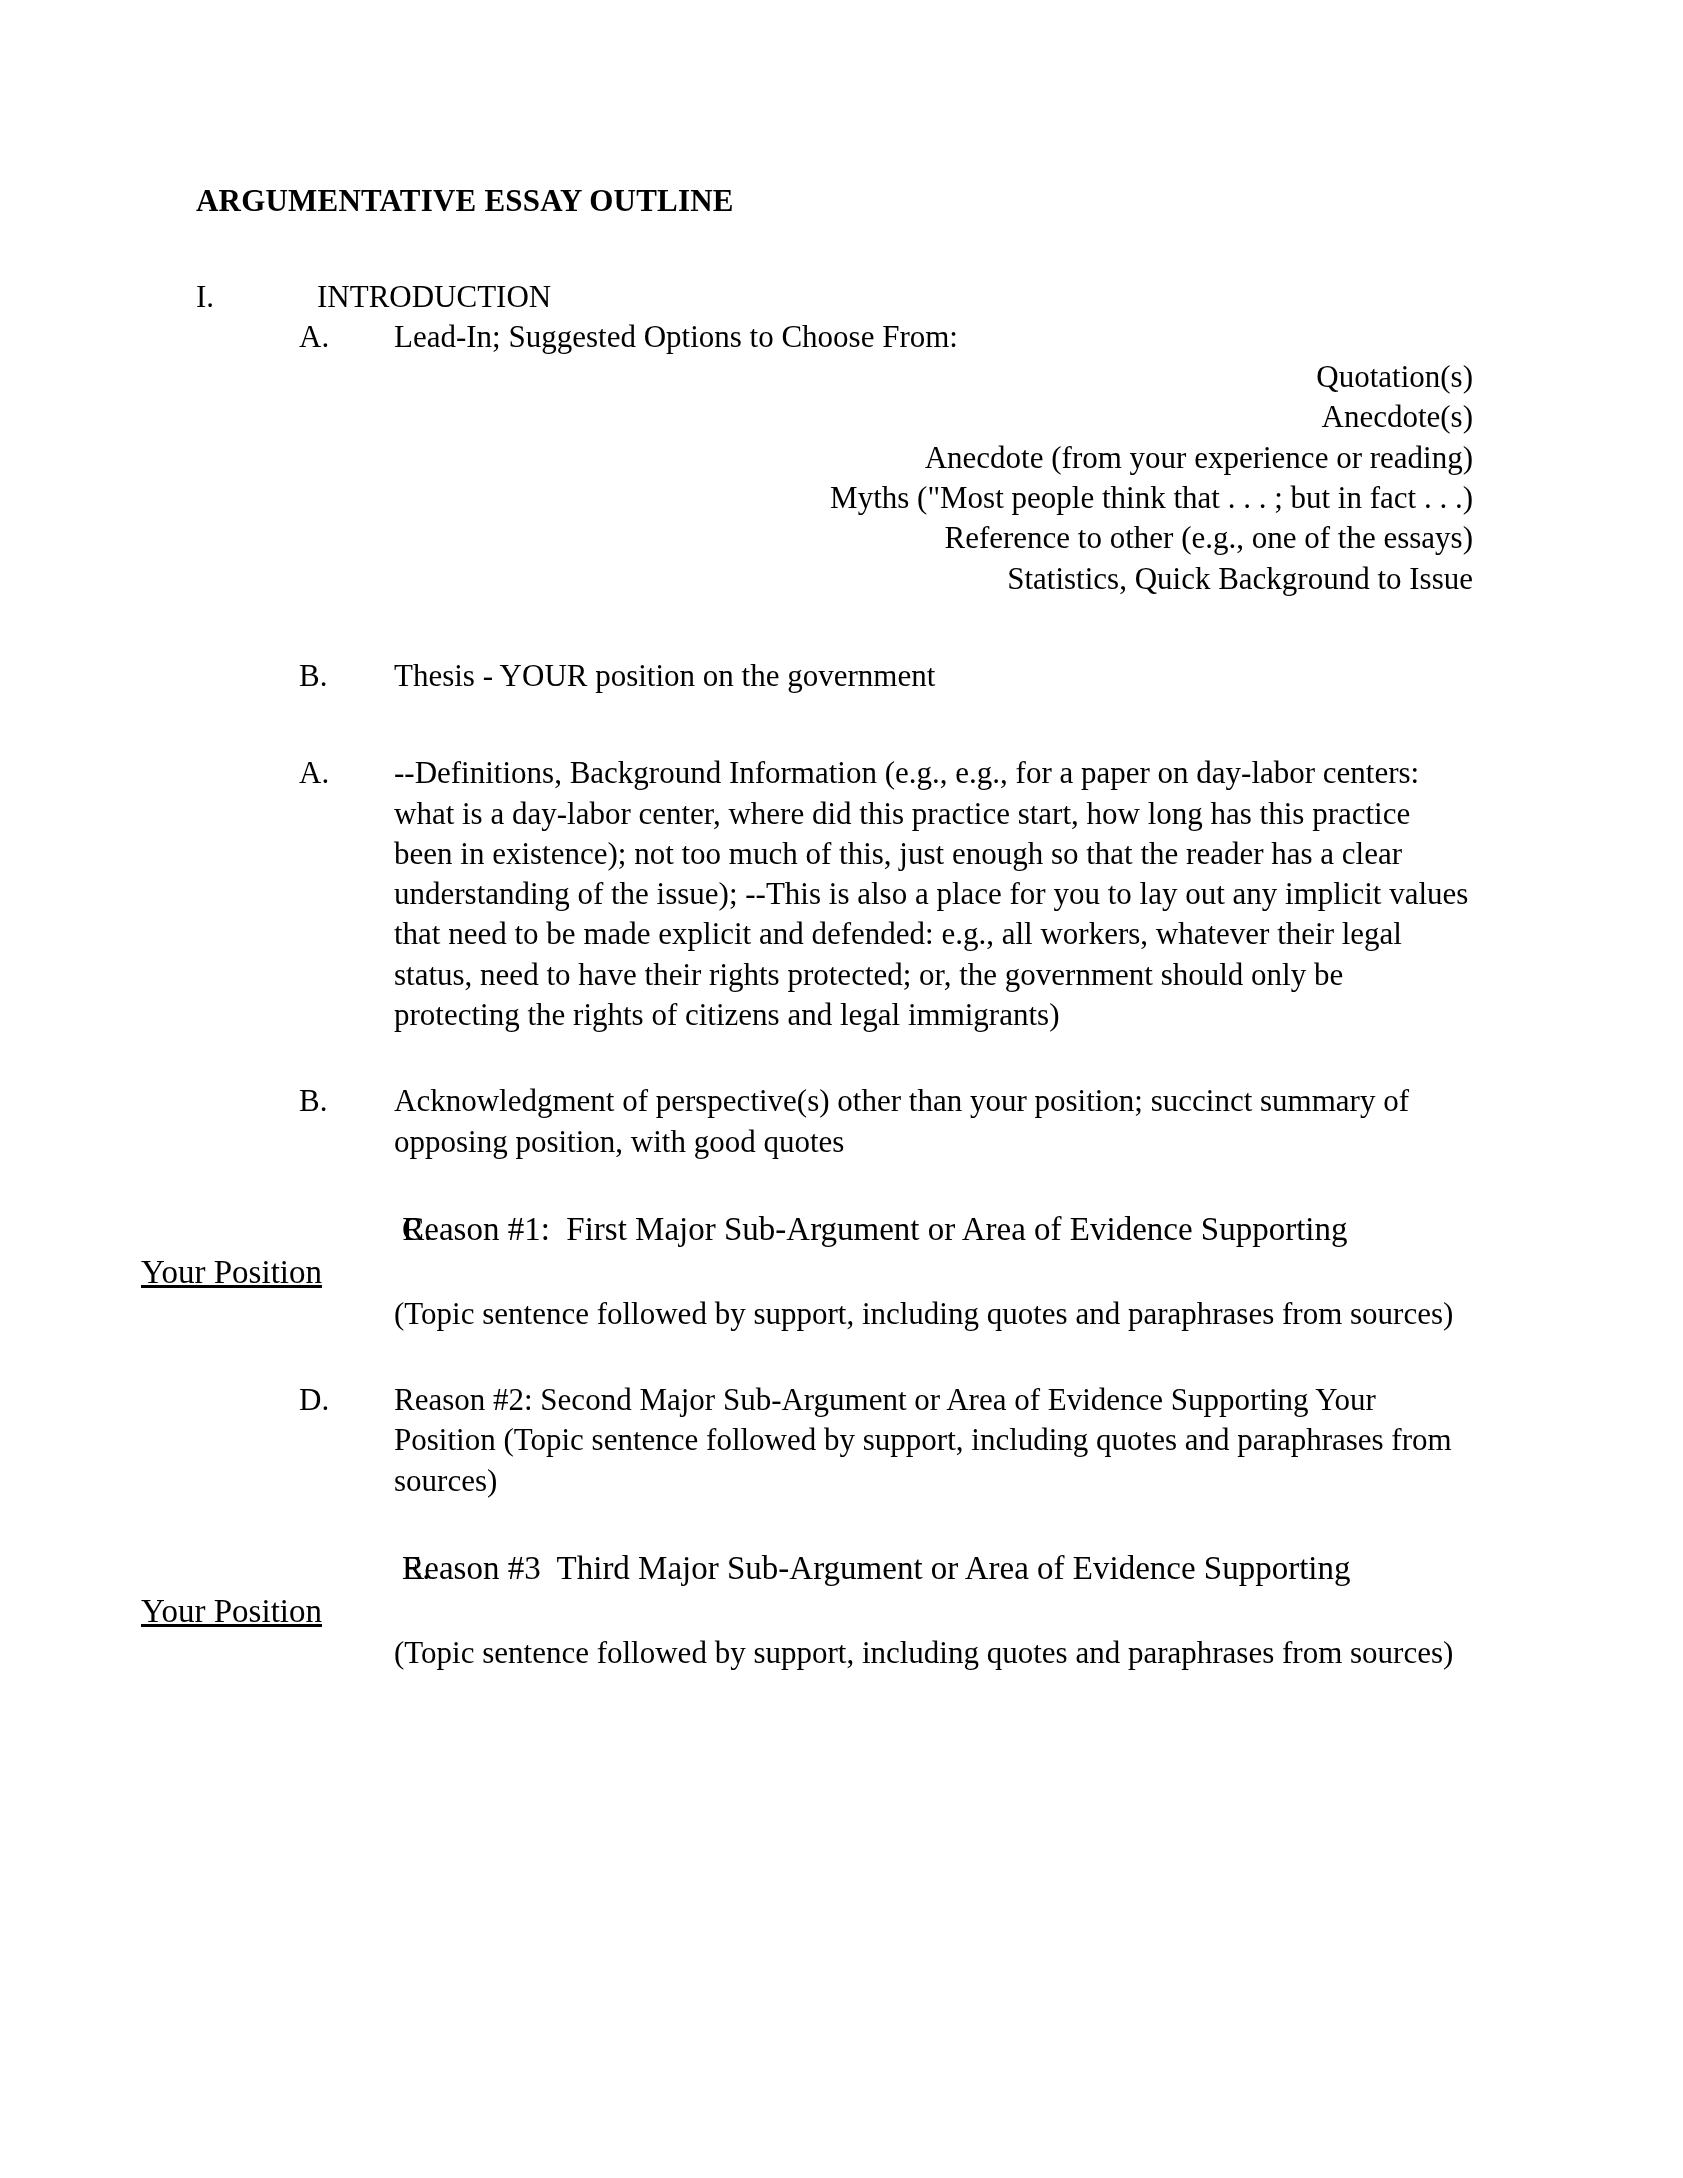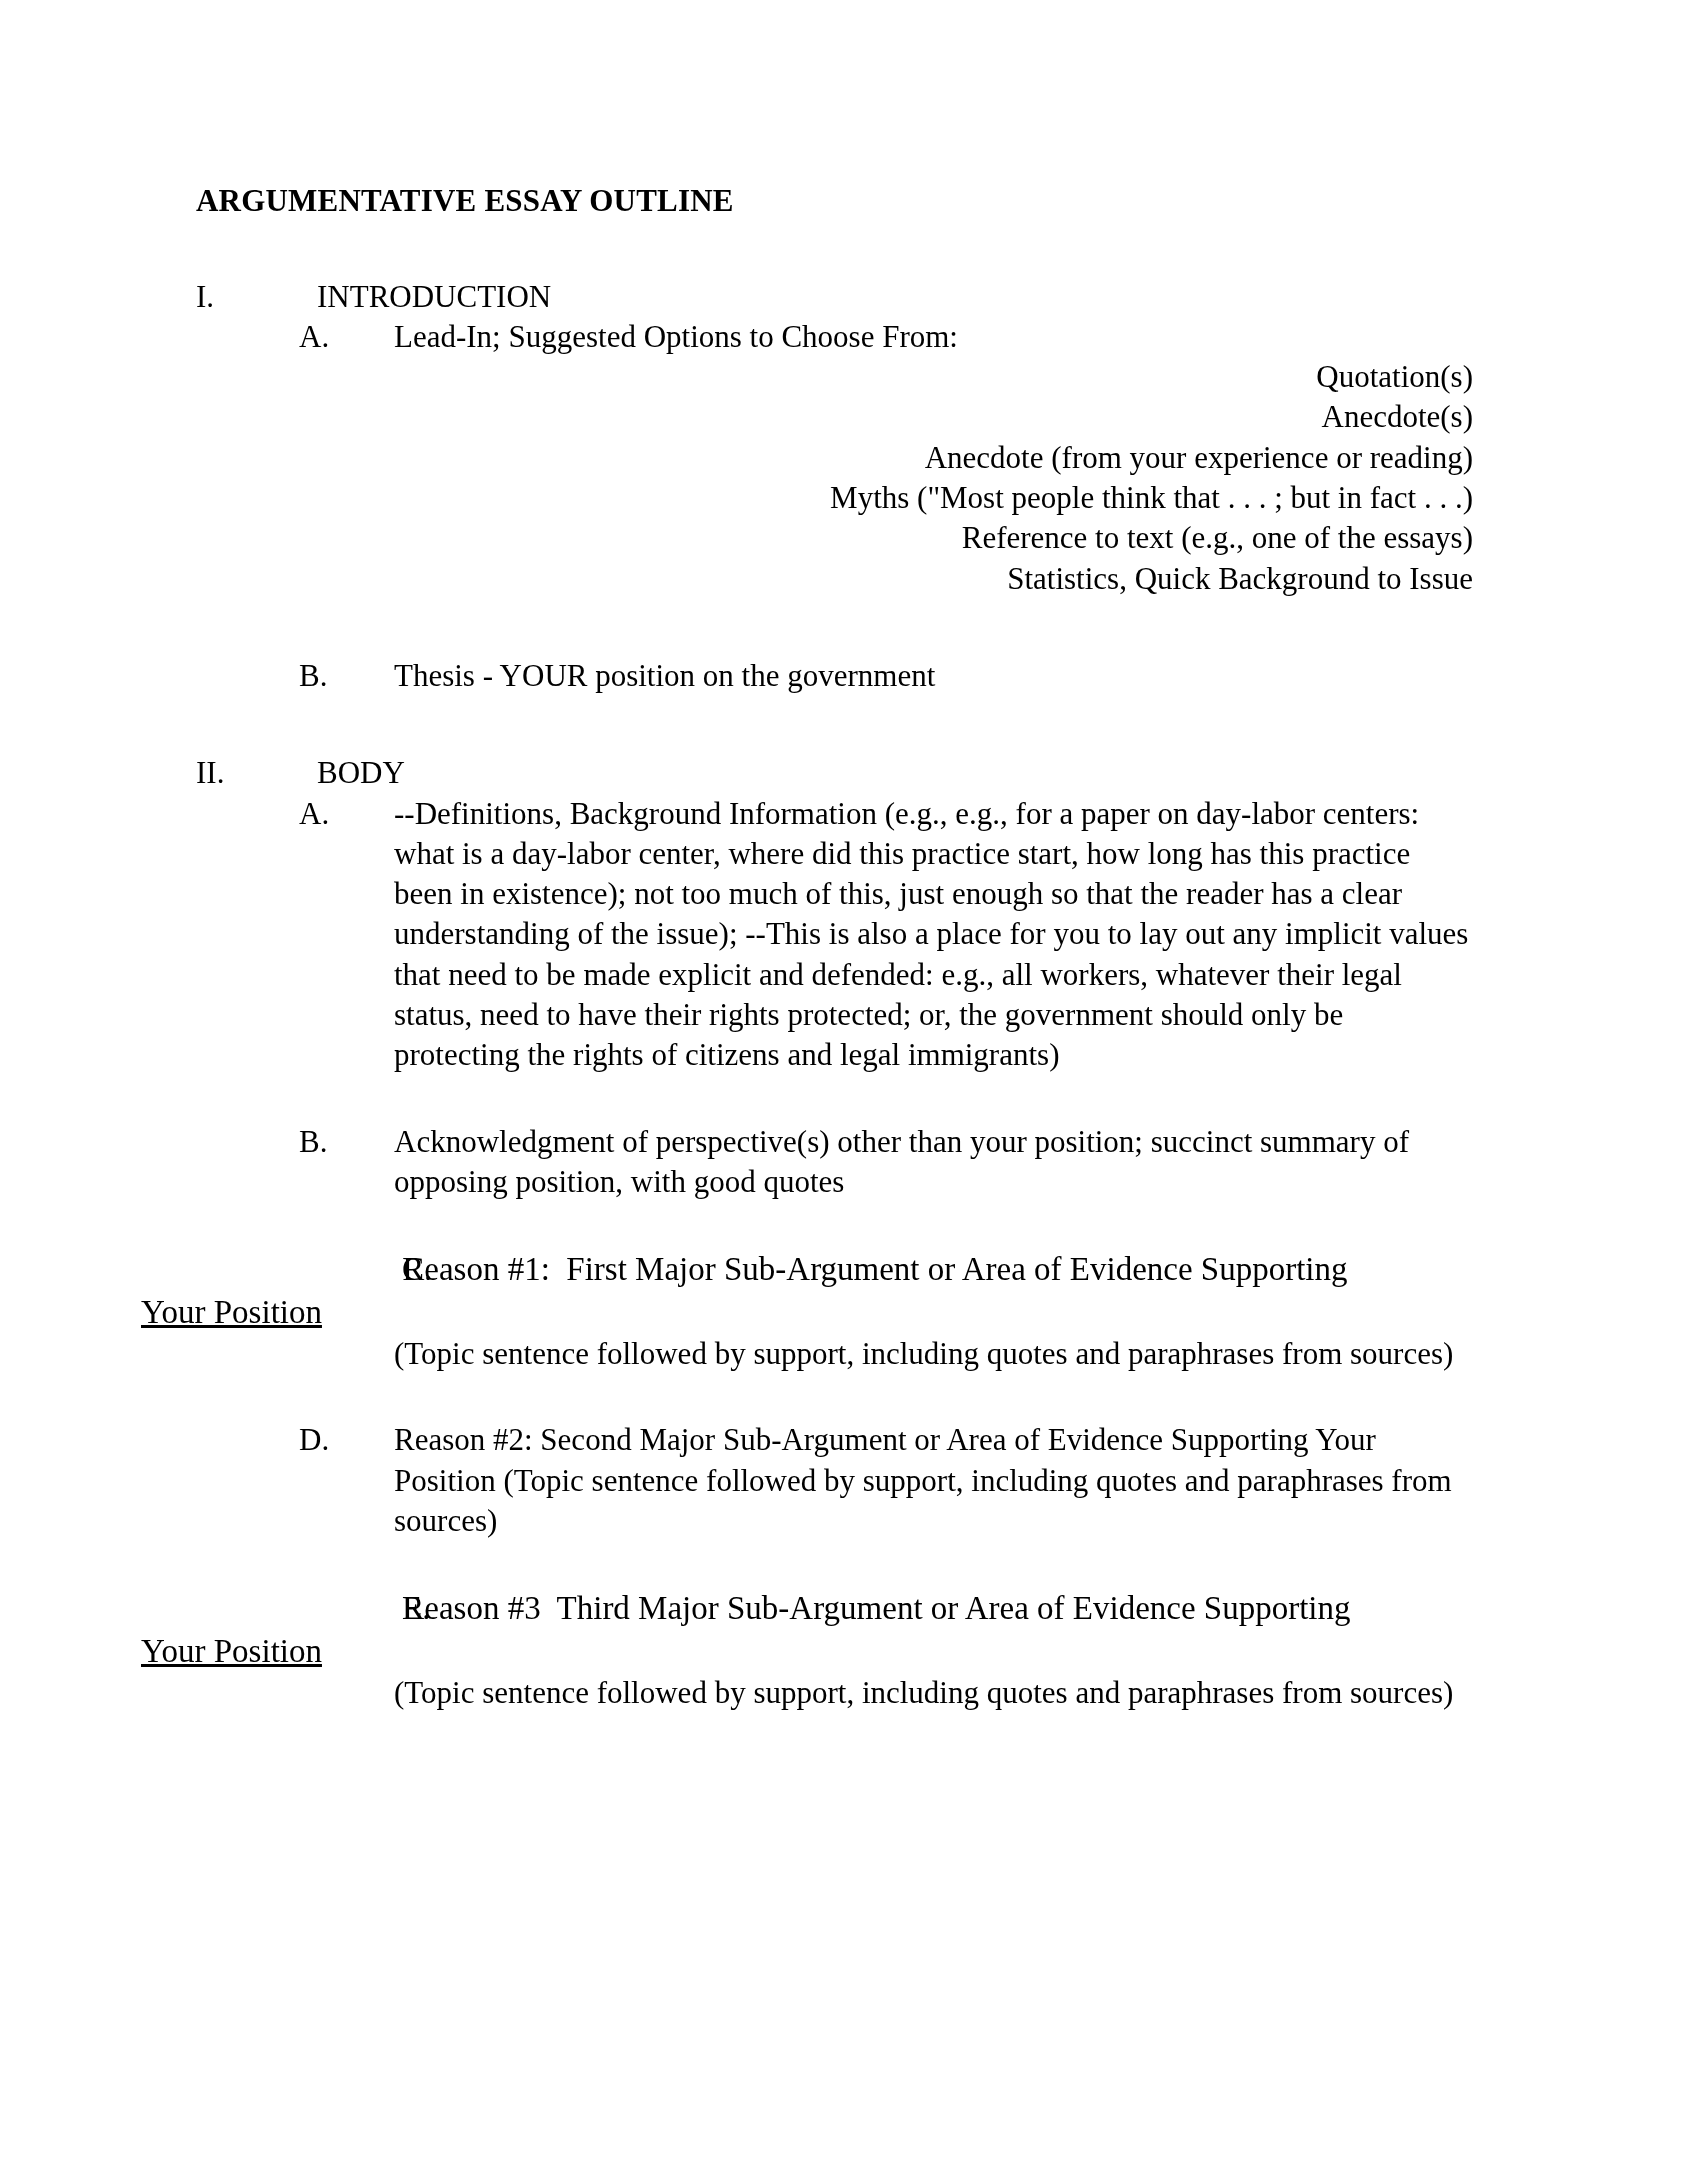--- a/index.html
+++ b/index.html
@@ -125,37 +125,33 @@
     <div class="sub">
       <span class="letter">A.</span>
       <span class="body">Lead-In;  Suggested Options to Choose From:</span>
     </div>
 
     <ul class="plain-list">
       <li>Quotation(s)</li>
       <li>Anecdote(s)</li>
       <li>Anecdote (from your experience or reading)</li>
       <li>Myths ("Most people think that . . . ; but in fact . . .)</li>
-      <li>Reference to text (e.g., one of the essays)</li>
+      <li>Reference to other (e.g., one of the essays)</li>
       <li>Statistics, Quick Background to Issue</li>
     </ul>
 
     <div class="gap-lg"></div>
 
     <div class="sub">
       <span class="letter">B.</span>
       <span class="body">Thesis - YOUR position on the government</span>
     </div>
 
     <div class="gap-lg"></div>
 
-    <div class="section-head">
-      <span class="numeral">II.</span>
-      <span class="heading">BODY</span>
-    </div>
 
     <div class="sub">
       <span class="letter">A.</span>
       <span class="body">--Definitions, Background Information (e.g., e.g., for a paper on day-labor centers: what is a day-labor center, where did this practice start, how long has this practice been in existence); not too much of this, just enough so that the reader has a clear understanding of the issue); --This is also a place for you to lay out any implicit values that need to be made explicit and defended: e.g., all workers, whatever their legal status, need to have their rights protected; or, the government should only be protecting the rights of citizens and legal immigrants)</span>
     </div>
 
     <div class="gap-md"></div>
 
     <div class="sub">
       <span class="letter">B.</span>

